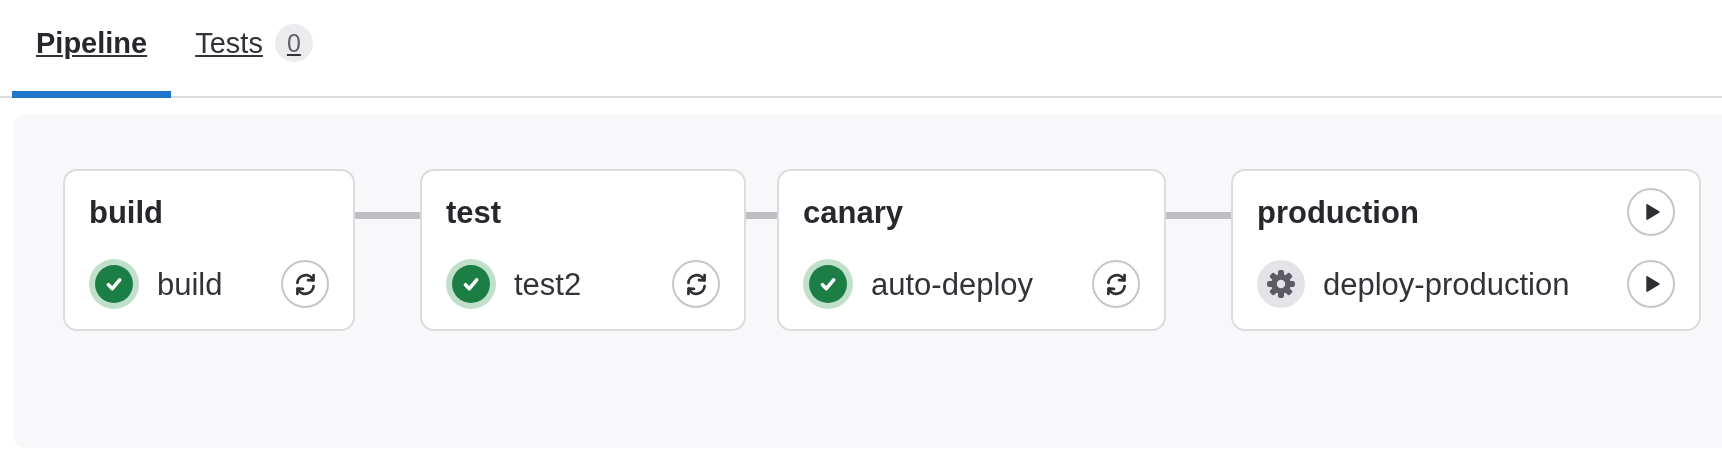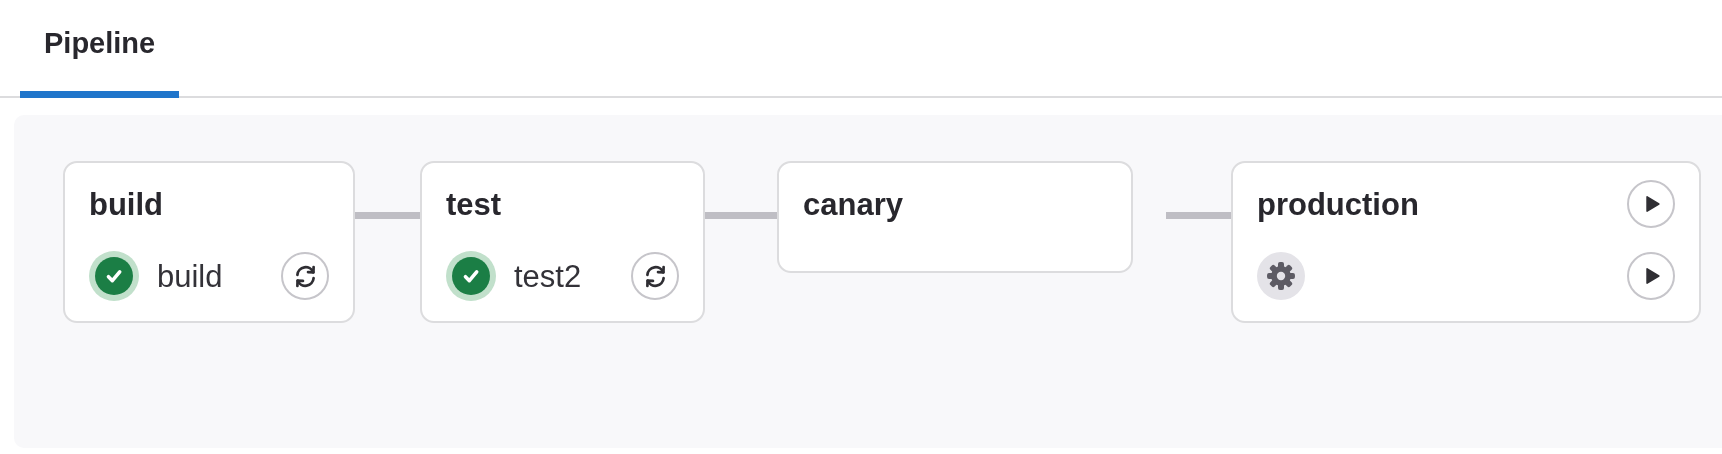--- a/index.html
+++ b/index.html
@@ -23,22 +23,23 @@
     position:relative;
     background:#ffffff;
     font-family:"Liberation Sans","DejaVu Sans",sans-serif;
     color:var(--text-body);
   }
 
   
   .tabbar{
     position:absolute;top:0;left:0;right:0;height:96px;
     border-bottom:2px solid var(--border-gray);
-    display:flex;align-items:stretch;padding-left:20px;
+    display:flex;align-items:stretch;padding-left:12px;
     box-sizing:content-box;
+    text-decoration:underline;
   }
   .tab{
     position:relative;
     display:flex;align-items:center;gap:12px;
     padding:0 24px 10px;
     font-size:29px;line-height:1;
     color:var(--text-body);
     cursor:pointer;user-select:none;
   }
   .tab.active{font-weight:700;color:var(--text-dark);}
@@ -58,21 +59,21 @@
   .graph{
     position:absolute;top:115px;left:14px;right:0;height:333px;
     background:var(--graph-bg);
     border-radius:10px 0 0 10px;
   }
   .connector{
     position:absolute;top:97px;height:7px;
     background:var(--connector);
   }
   .stage-card{
-    position:absolute;top:46px;
+    position:absolute;top:54px;
     background:#ffffff;
     border:2px solid var(--border-gray);
     border-radius:14px;
     padding:18px 24px 20px;
     box-sizing:border-box;
   }
   .title-row{
     height:46px;display:flex;align-items:center;justify-content:space-between;
     margin-bottom:24px;
   }
@@ -102,34 +103,38 @@
     margin-left:auto;flex:0 0 auto;
     width:48px;height:48px;border-radius:50%;
     background:#ffffff;border:2px solid var(--btn-border);
     display:flex;align-items:center;justify-content:center;
     padding:0;cursor:pointer;box-sizing:border-box;
   }
   .title-row .action-btn{margin-left:24px;}
 
   
   .stage-build{left:49px;width:292px;}
-  .stage-test{left:406px;width:285px;}
-  .stage-canary{left:763px;width:356px;}
+  .stage-test{left:406px;width:326px;}
+  .stage-canary{left:763px;width:389px;}
   .stage-production{left:1217px;width:470px;text-align:center;}
   .conn-1{left:341px;width:65px;}
   .conn-2{left:691px;width:72px;}
   .conn-3{left:1152px;width:65px;}
 </style>
 </head>
 <body>
 
 <nav class="tabbar">
   <div class="tab active">
     <span>Pipeline</span>
   </div>
+  <div class="tab">
+    <span>Tests</span>
+    <span class="badge">0</span>
+  </div>
 </nav>
 
 <section class="graph">
 
   <div class="connector conn-1"></div>
   <div class="connector conn-2"></div>
   <div class="connector conn-3"></div>
 
   <div class="stage-card stage-build">
     <div class="title-row">
@@ -183,20 +188,42 @@
             <path d="M3.2 13.6 L3.3 10.4 L6.5 10.6"></path>
           </g>
         </svg>
       </button>
     </div>
   </div>
 
   <div class="stage-card stage-canary">
     <div class="title-row">
       <span class="stage-title">canary</span>
+    </div>
+    <div class="job">
+      <span class="job-link">
+        <span class="ci-badge success">
+          <span class="ci-core">
+            <svg width="24" height="24" viewBox="0 0 16 16">
+              <path d="M4.3 8.5 L6.9 11.1 L11.8 5.3" fill="none" stroke="#ffffff" stroke-width="2.4" stroke-linecap="round" stroke-linejoin="round"></path>
+            </svg>
+          </span>
+        </span>
+        <span class="job-name">auto-deploy</span>
+      </span>
+      <button class="action-btn">
+        <svg width="27" height="27" viewBox="0 0 16 16">
+          <g fill="none" stroke="#2f2e33" stroke-width="1.6" stroke-linecap="round" stroke-linejoin="round">
+            <path d="M3.2 7.0 A4.9 4.9 0 0 1 12.6 5.5"></path>
+            <path d="M12.8 2.4 L12.7 5.6 L9.5 5.4"></path>
+            <path d="M12.8 9.0 A4.9 4.9 0 0 1 3.4 10.5"></path>
+            <path d="M3.2 13.6 L3.3 10.4 L6.5 10.6"></path>
+          </g>
+        </svg>
+      </button>
     </div>
   </div>
 
   <div class="stage-card stage-production">
     <div class="title-row">
       <span class="stage-title">production</span>
       <button class="action-btn">
         <svg width="26" height="26" viewBox="0 0 16 16">
           <path d="M5.6 3.6 L12.8 8 L5.6 12.4 Z" fill="#2f2e33" stroke="#2f2e33" stroke-width="1" stroke-linejoin="round"></path>
         </svg>
@@ -209,20 +236,21 @@
             <g fill="#5d5b64">
               <rect x="-2" y="-9.3" width="4" height="18.6" rx="1.3"></rect>
               <rect x="-2" y="-9.3" width="4" height="18.6" rx="1.3" transform="rotate(45)"></rect>
               <rect x="-2" y="-9.3" width="4" height="18.6" rx="1.3" transform="rotate(90)"></rect>
               <rect x="-2" y="-9.3" width="4" height="18.6" rx="1.3" transform="rotate(135)"></rect>
               <circle r="6.6"></circle>
             </g>
             <circle r="2.8" fill="#e4e3e8"></circle>
           </svg>
         </span>
+        <span class="job-name">deploy-production</span>
       </span>
       <button class="action-btn">
         <svg width="26" height="26" viewBox="0 0 16 16">
           <path d="M5.6 3.6 L12.8 8 L5.6 12.4 Z" fill="#2f2e33" stroke="#2f2e33" stroke-width="1" stroke-linejoin="round"></path>
         </svg>
       </button>
     </div>
   </div>
 
 </section>

